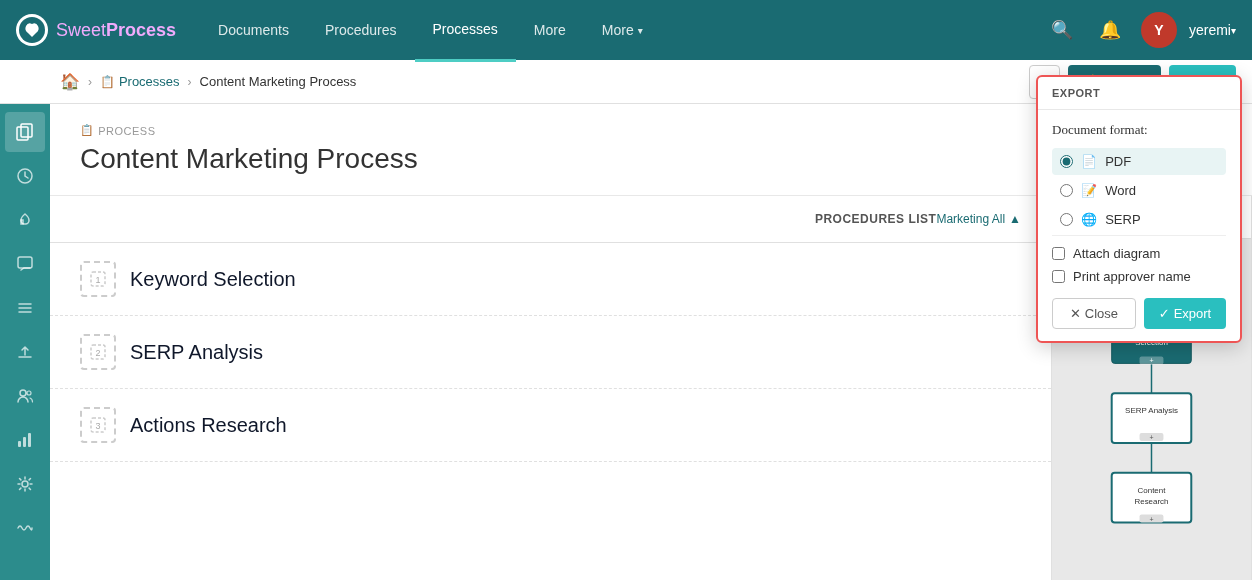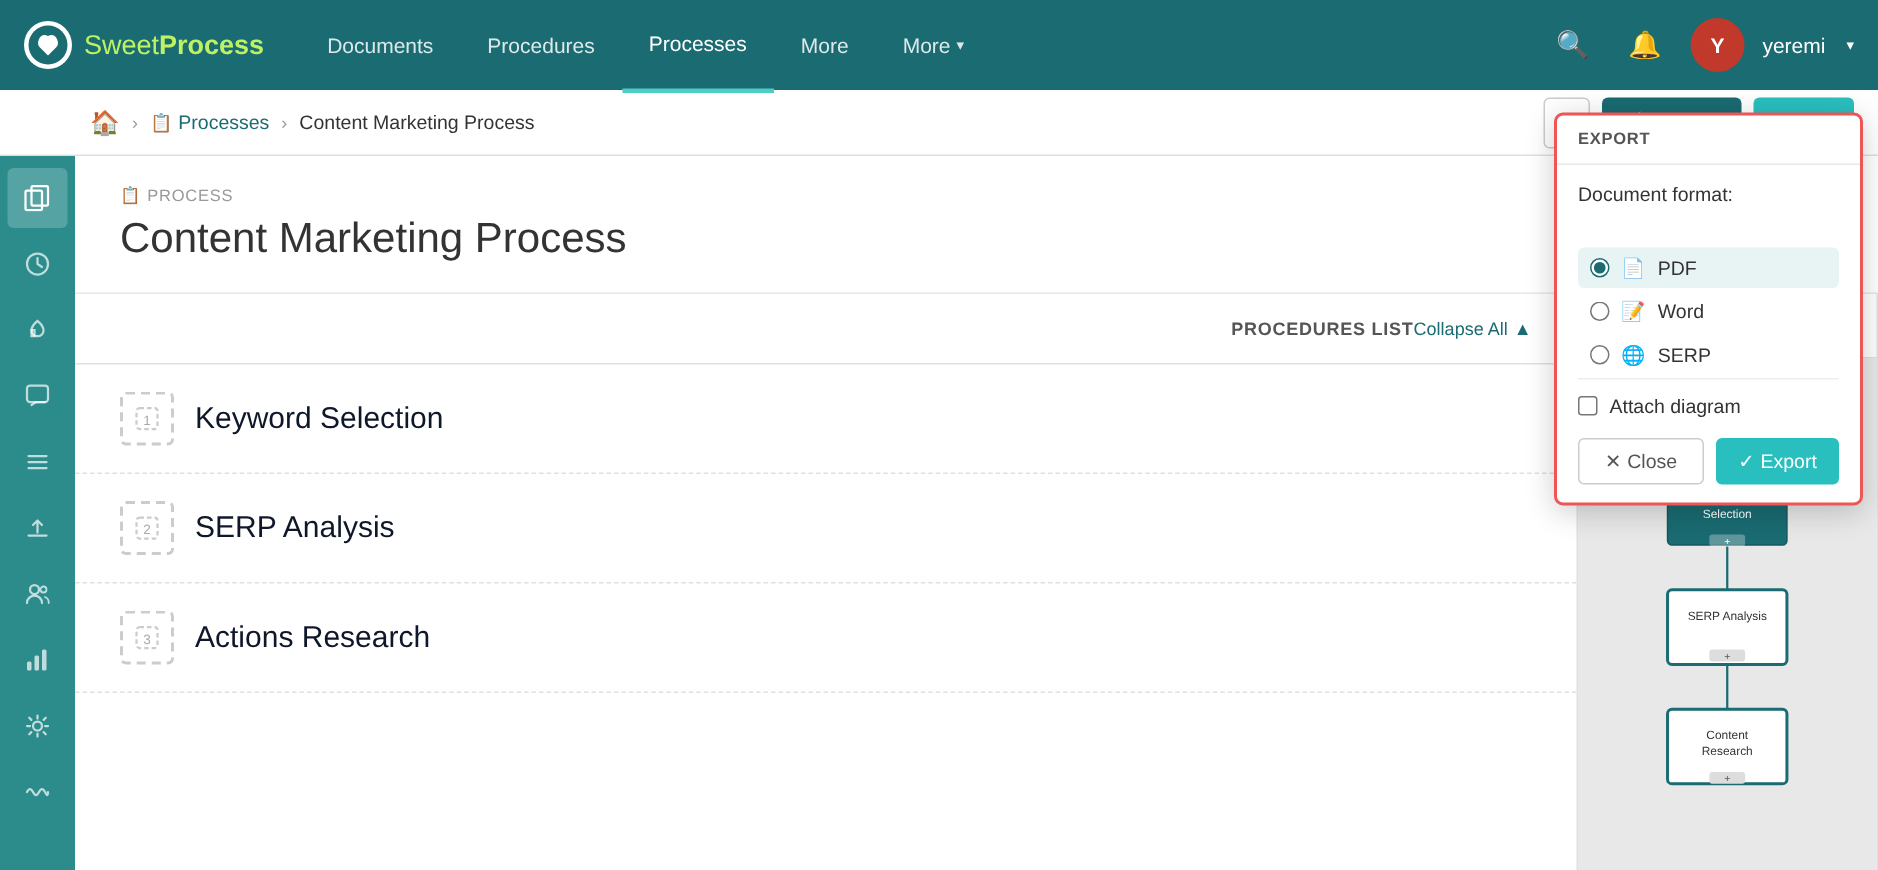--- a/index.html
+++ b/index.html
@@ -20,21 +20,21 @@
       margin-right: 24px;
     }
     .logo-icon {
       width: 32px; height: 32px;
       background: white;
       border-radius: 50%;
       display: flex; align-items: center; justify-content: center;
       margin-right: 8px;
       overflow: hidden;
     }
-    .logo-text { color: #bef264; font-size: 18px; font-weight: 300; }
+    .logo-text { color: #f0abfc; font-size: 18px; font-weight: 300; }
     .logo-text strong { font-weight: 700; }
     .nav-links { display: flex; align-items: center; gap: 0; }
     .nav-link {
       color: rgba(255,255,255,0.85);
       text-decoration: none;
       padding: 0 18px;
       height: 64px;
       display: flex; align-items: center;
       font-size: 14px;
       cursor: pointer;
@@ -60,21 +60,21 @@
       border-radius: 50%;
     }
     .user-avatar {
       width: 36px; height: 36px;
       background: #c0392b;
       border-radius: 50%;
       display: flex; align-items: center; justify-content: center;
       color: white; font-weight: 600; font-size: 14px;
       cursor: pointer;
     }
-    .user-name { color: white; font-size: 14px; cursor: pointer; display: flex; align-items: center; gap: 14px; }
+    .user-name { color: white; font-size: 14px; cursor: pointer; display: flex; align-items: center; gap: 0; }
 
     
     .breadcrumb-bar {
       background: white;
       height: 44px;
       display: flex; align-items: center;
       padding: 0 16px 0 60px;
       border-bottom: 1px solid #e0e0e0;
       gap: 8px;
     }
@@ -236,21 +236,21 @@
       overflow: hidden;
     }
     .export-popup-header {
       padding: 10px 14px;
       font-size: 11px; font-weight: 700;
       color: #555; letter-spacing: 0.5px;
       text-transform: uppercase;
       border-bottom: 1px solid #e8e8e8;
     }
     .export-popup-body { padding: 12px 14px; }
-    .doc-format-label { font-size: 13px; color: #333; margin-bottom: 28px; }
+    .doc-format-label { font-size: 13px; color: #333; margin-bottom: 10px; font-family: Liberation Serif, serif; }
     .format-option {
       display: flex; align-items: center; gap: 8px;
       padding: 6px 8px; border-radius: 4px;
       cursor: pointer; font-size: 13px; color: #333;
       margin-bottom: 2px;
     }
     .format-option.selected { background: #e8f4f4; }
     .format-option input[type="radio"] { accent-color: #1a6b72; }
     .format-icon { color: #1a6b72; font-size: 13px; }
     .checkbox-section { padding-top: 10px; border-top: 1px solid #eee; }
@@ -414,21 +414,21 @@
       </div>
       <h1 class="process-title">Content Marketing Process</h1>
     </div>
 
     <div class="content-body">
 
       <div class="procedures-panel">
         <div class="procedures-header">
           <span class="procedures-label">PROCEDURES LIST</span>
           <span class="collapse-all">
-            <span>Collapse All</span>
+            <span>Marketing All</span>
             <span>▲</span>
           </span>
         </div>
 
         <div class="procedure-item">
           <div class="procedure-num-icon">
             <svg width="18" height="18" viewBox="0 0 18 18" fill="none">
               <rect x="2" y="2" width="14" height="14" rx="2" stroke="#ccc" stroke-width="1.5" fill="none" stroke-dasharray="3,2"></rect>
               <text x="9" y="13" text-anchor="middle" font-size="9" fill="#aaa">1</text>
             </svg>
@@ -527,20 +527,24 @@
       <input type="radio" name="format" style="">
       <span class="format-icon">🌐</span>
       <span>SERP</span>
     </label>
 
     <div class="checkbox-section">
       <label class="checkbox-item">
         <input type="checkbox" style="">
         <span>Attach diagram</span>
       </label>
+      <label class="checkbox-item">
+        <input type="checkbox" style="">
+        <span>Print approver name</span>
+      </label>
     </div>
 
     <div class="export-actions">
       <button class="btn-close">
         <span>✕</span>
         
         Close
       </button>
       <button class="btn-export-action">
         <span>✓</span>

